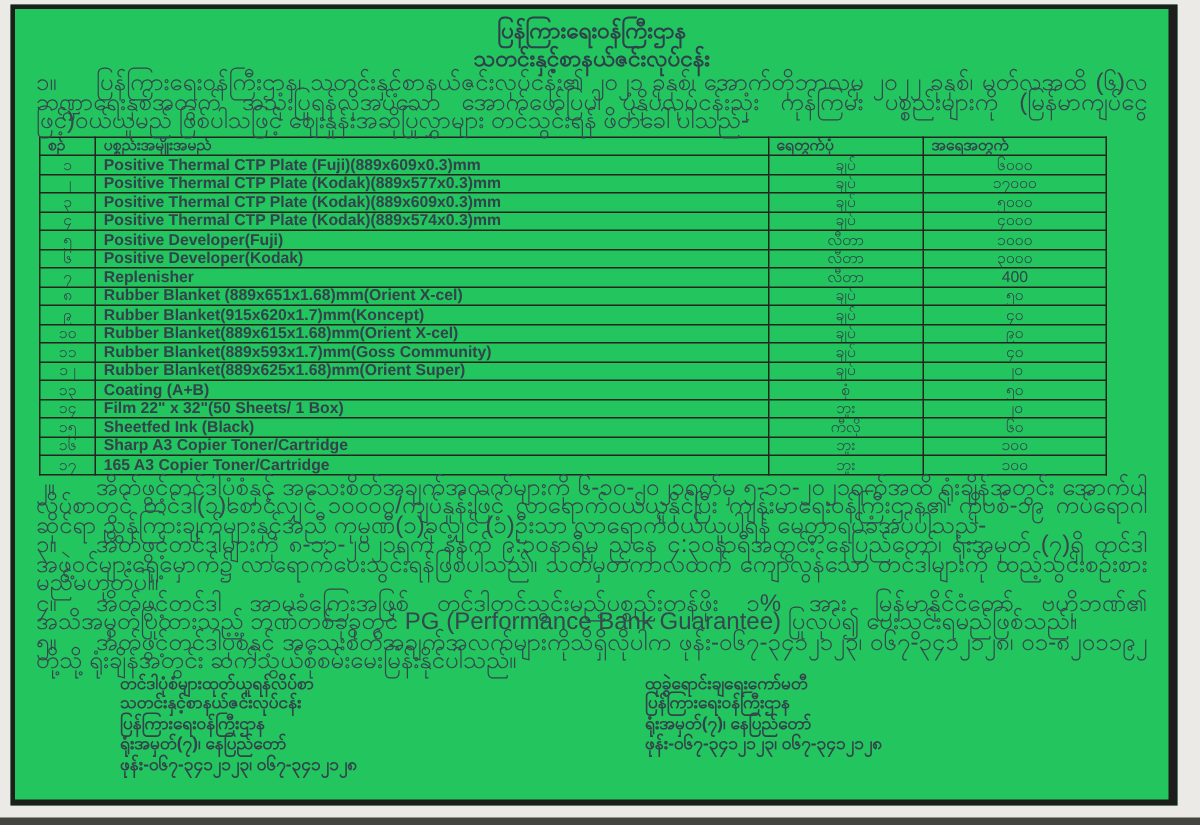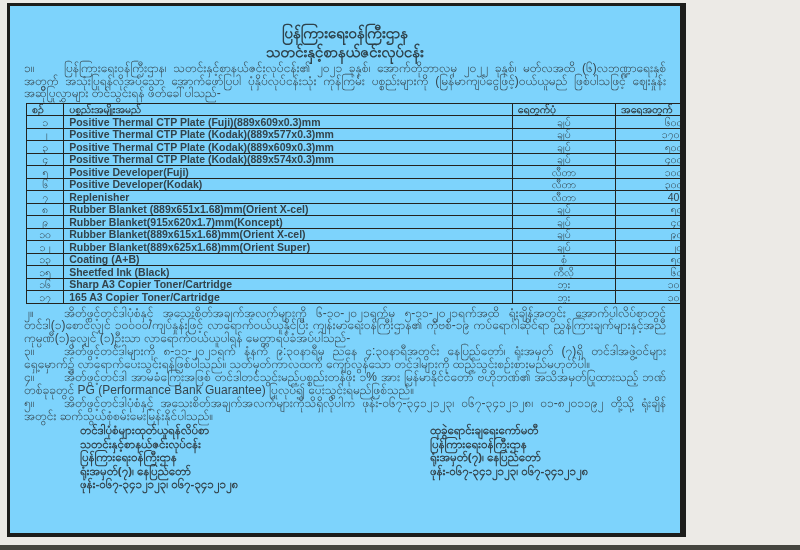--- a/index.html
+++ b/index.html
@@ -5,40 +5,40 @@
   html,body { margin:0; padding:0; }
   body {
     width:800px; height:550px;
     background:#eceae6;
     font-family:"Liberation Sans","DejaVu Sans",sans-serif;
     position:relative;
     overflow:hidden;
   }
   .page {
     position:absolute; top:3px; left:7px;
-    width:679px; height:534px;
+    width:778px; height:534px;
     box-sizing:border-box;
-    background:#7dd3fc;
+    background:#22c55e;
     border:3px solid #1d1d1b;
     border-right-width:6px;
     border-bottom-width:4px;
-    padding:15px 12px 0 12px;
+    padding:3px 12px 0 12px;
     color:#35464e;
     overflow:hidden;
   }
   .scan-bottom {
     position:absolute; left:0; bottom:0; width:800px; height:5px;
     background:#45453f;
   }
   .title { text-align:center; font-weight:bold; color:#2e424b; }
   .t1 { font-size:15px; line-height:19px; margin-top:2px; }
   .t2 { font-size:15px; line-height:19px; }
   .t3 { font-size:18px; line-height:24px; margin:1px 0 2px 0; }
   .para {
-    font-size:12px; line-height:12.5px;
+    font-size:16px; line-height:12.5px;
     text-align:justify;
     margin:1px 2px 1px 2px;
     color:#37474f;
   }
   .pnum { display:inline-block; min-width:16px; }
   .pgap { display:inline-block; width:24px; }
   table.items {
     border-collapse:collapse;
     width:712px;
     margin:3px 0 3px 4px;
@@ -156,30 +156,42 @@
           <td class="c-unit">ချပ်</td>
           <td class="c-qty">၄၀</td>
         </tr>
         <tr>
           <td class="c-no">၁၀</td>
           <td class="c-item">Rubber Blanket(889x615x1.68)mm(Orient X-cel)</td>
           <td class="c-unit">ချပ်</td>
           <td class="c-qty">၉၀</td>
         </tr>
         <tr>
+          <td class="c-no">၁၁</td>
+          <td class="c-item">Rubber Blanket(889x593x1.7)mm(Goss Community)</td>
+          <td class="c-unit">ချပ်</td>
+          <td class="c-qty">၄၀</td>
+        </tr>
+        <tr>
           <td class="c-no">၁၂</td>
           <td class="c-item">Rubber Blanket(889x625x1.68)mm(Orient Super)</td>
           <td class="c-unit">ချပ်</td>
           <td class="c-qty">၂၀</td>
         </tr>
         <tr>
           <td class="c-no">၁၃</td>
           <td class="c-item">Coating (A+B)</td>
           <td class="c-unit">စုံ</td>
           <td class="c-qty">၅၀</td>
+        </tr>
+        <tr>
+          <td class="c-no">၁၄</td>
+          <td class="c-item">Film 22" x 32"(50 Sheets/ 1 Box)</td>
+          <td class="c-unit">ဘူး</td>
+          <td class="c-qty">၂၀</td>
         </tr>
         <tr>
           <td class="c-no">၁၅</td>
           <td class="c-item">Sheetfed Ink (Black)</td>
           <td class="c-unit">ကီလို</td>
           <td class="c-qty">၆၀</td>
         </tr>
         <tr>
           <td class="c-no">၁၆</td>
           <td class="c-item">Sharp A3 Copier Toner/Cartridge</td>

